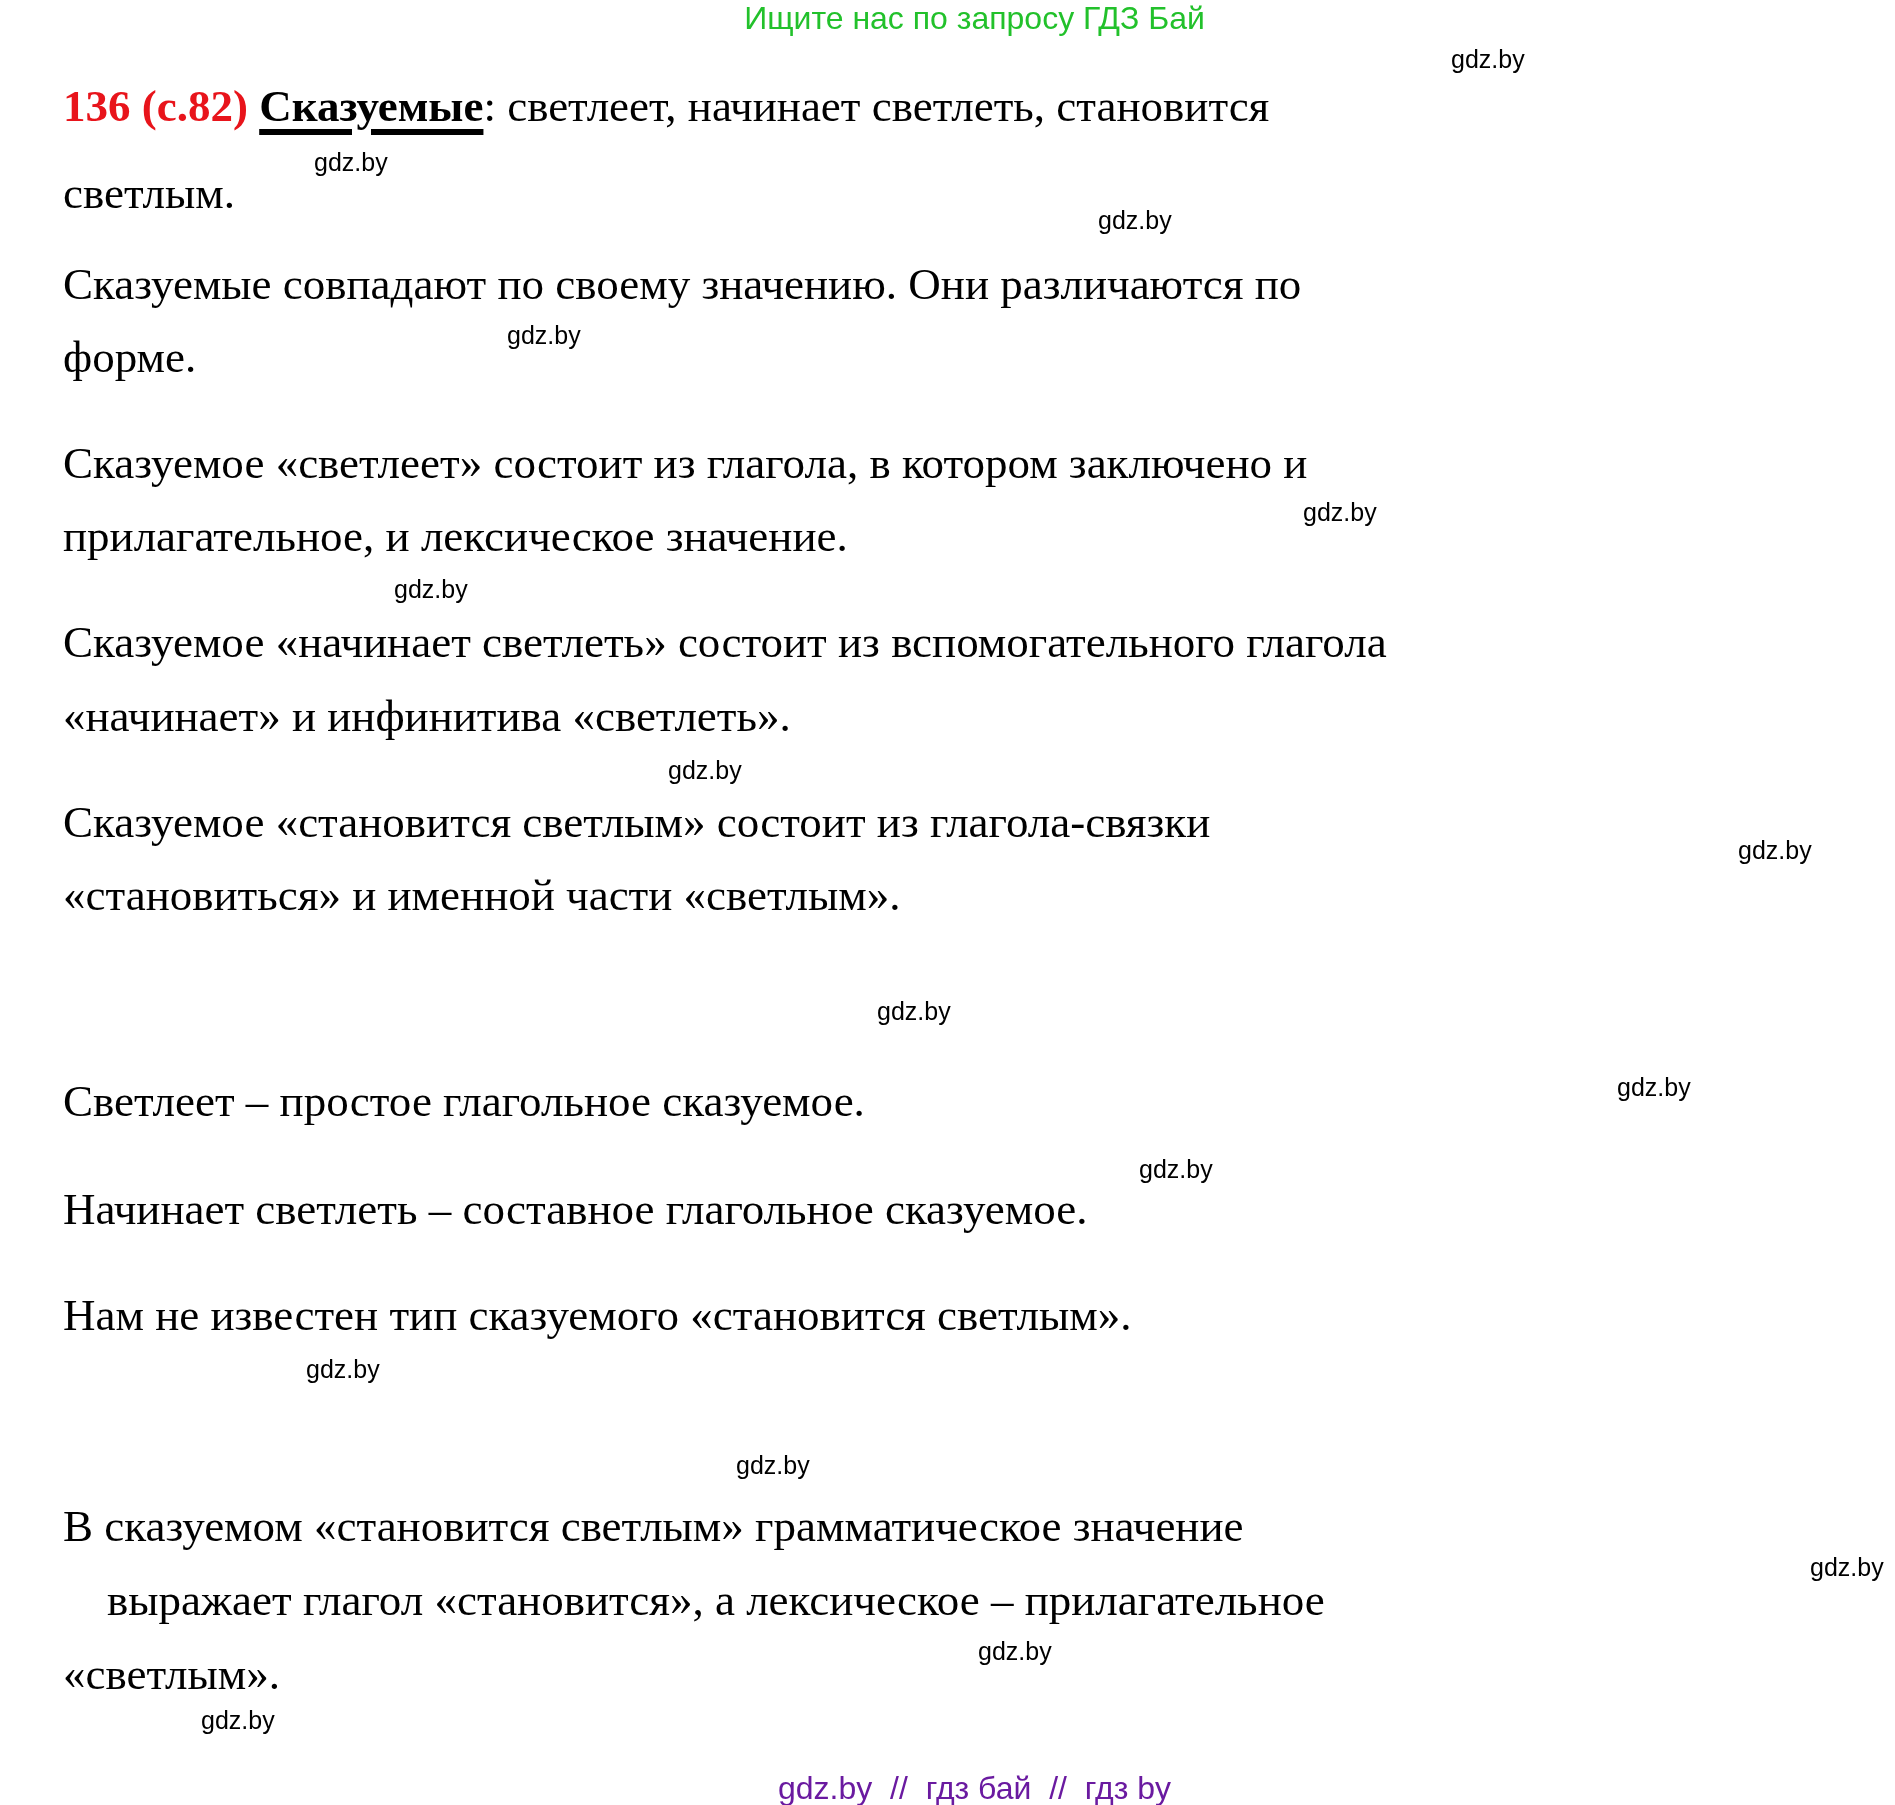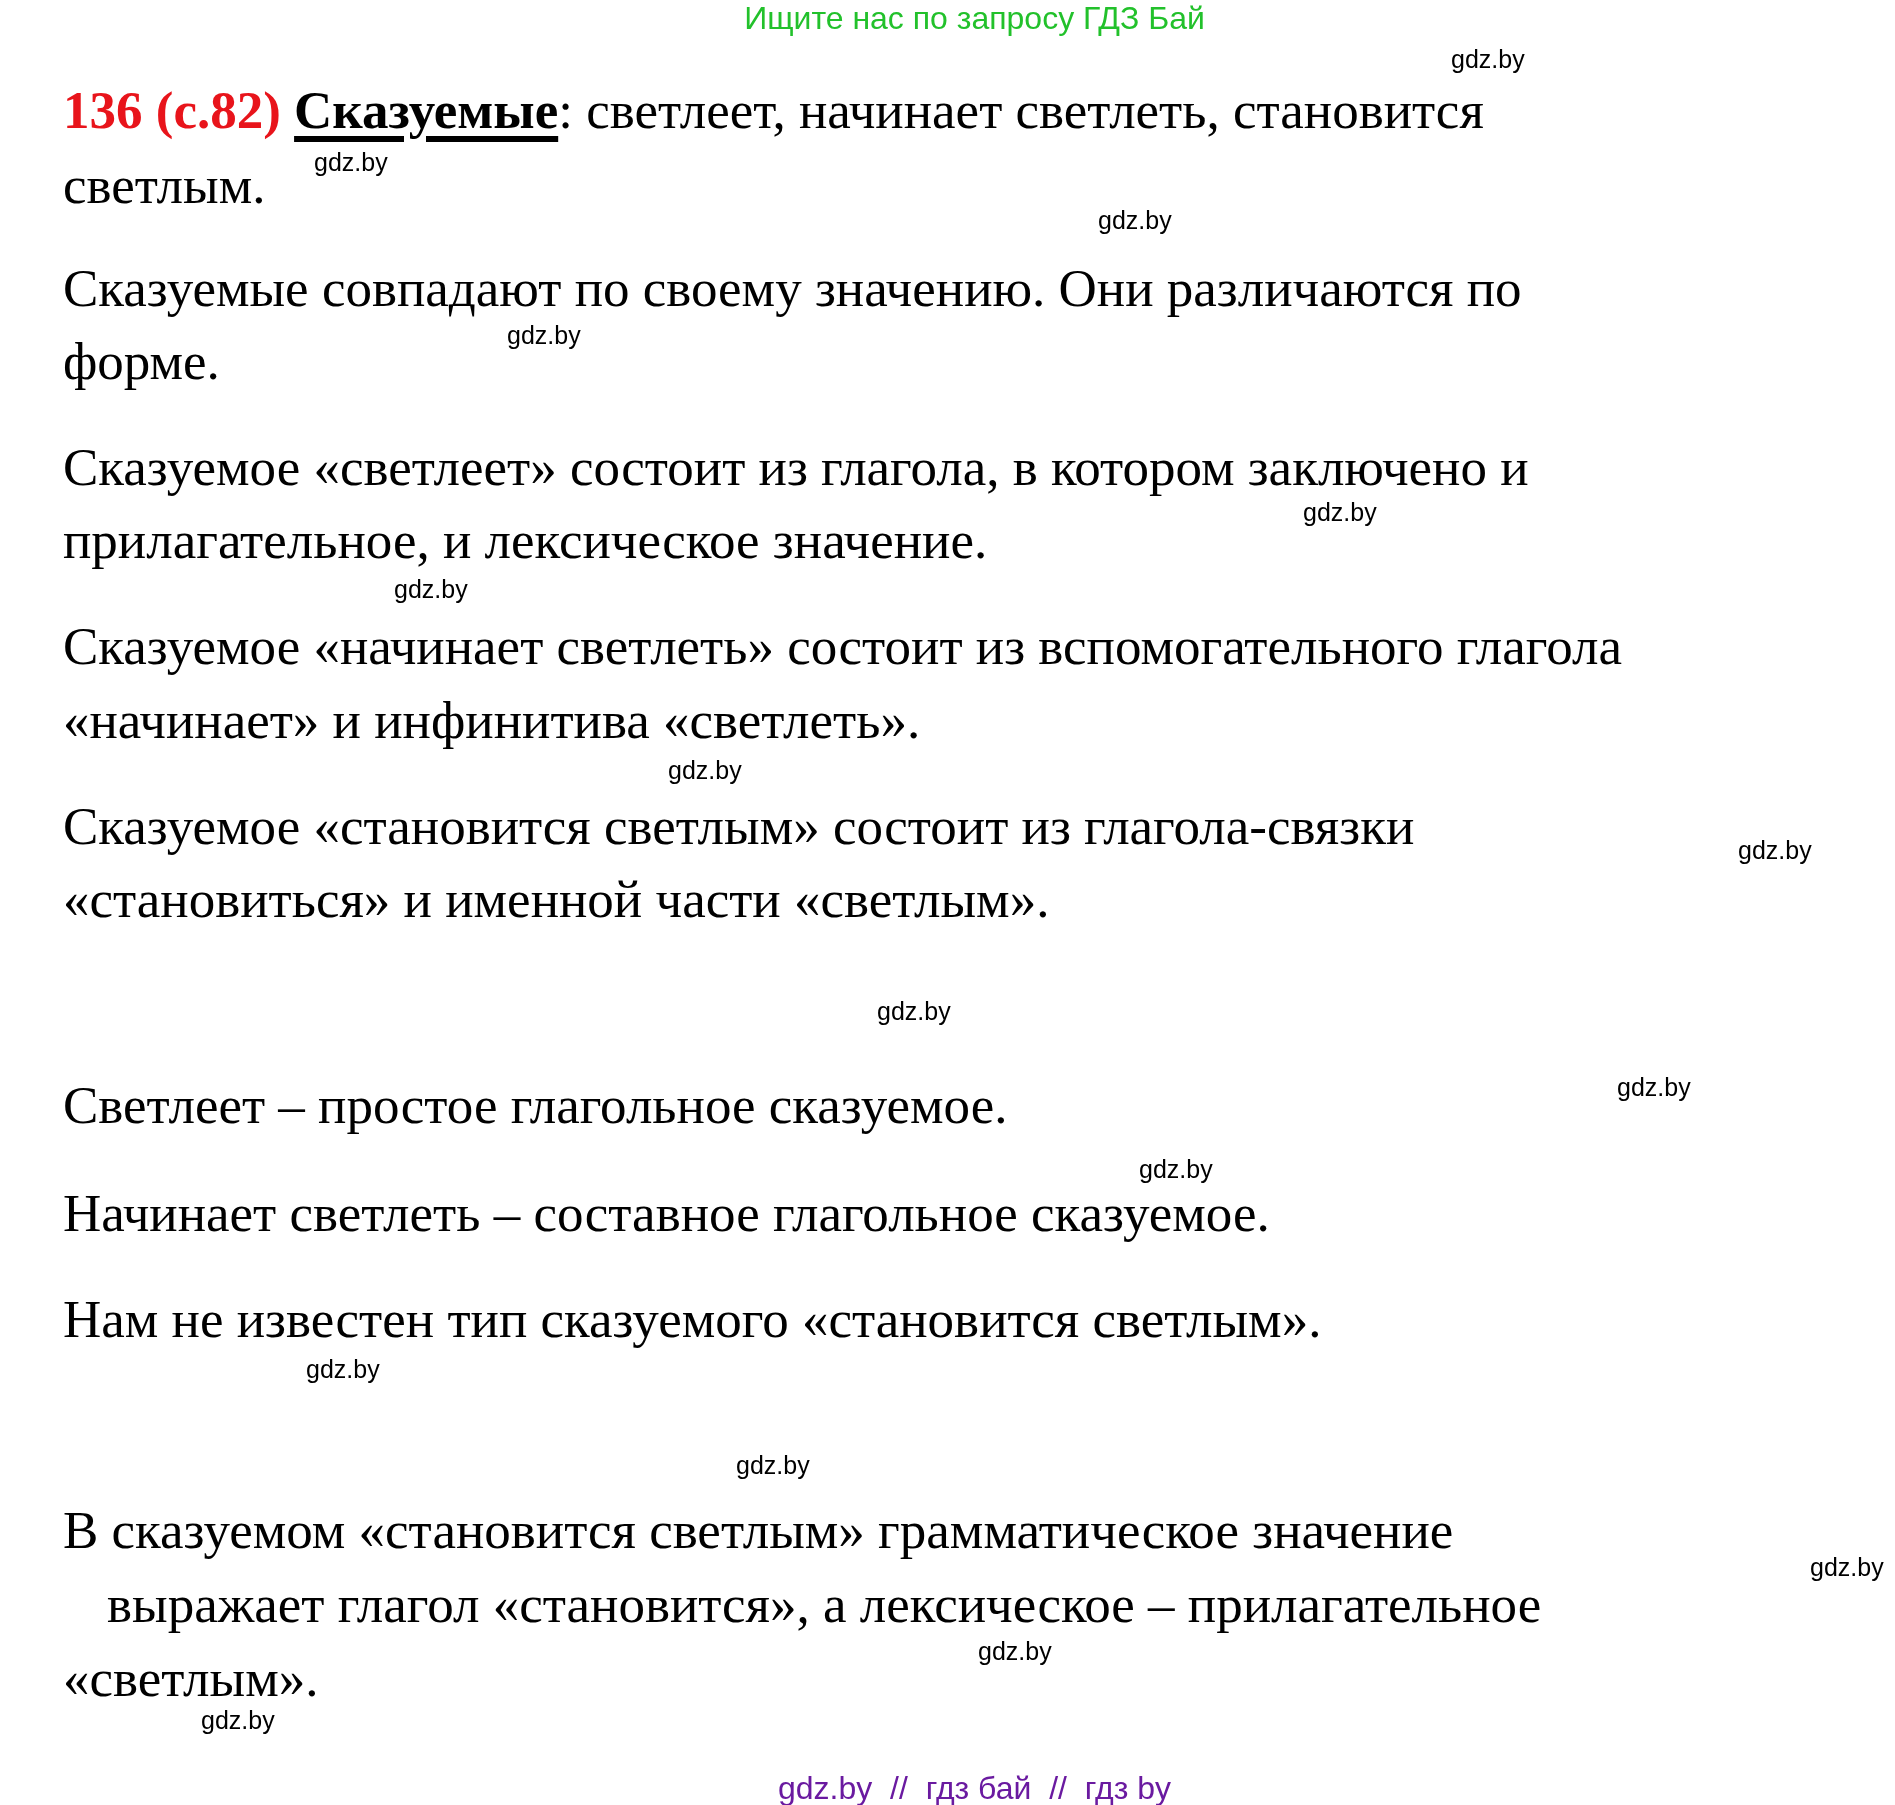--- a/index.html
+++ b/index.html
@@ -1,34 +1,34 @@
 <!DOCTYPE html>
 <html><head>
 <meta charset="utf-8">
 <style>
   html,body{margin:0;padding:0;background:#fff;}
   body{width:1895px;height:1805px;position:relative;overflow:hidden;}
   .abs{position:absolute;white-space:nowrap;padding-left:27px;}
   .top-banner{left:0;width:1895px;text-align:center;top:0;font-family:"Liberation Sans",sans-serif;font-size:32px;color:#22c12b;}
   .wm{font-family:"Liberation Sans",sans-serif;font-size:25px;color:#000;}
-  .t{font-family:"Liberation Serif",serif;font-size:53px;color:#000;left:36px;}
+  .t{font-family:"Liberation Serif",serif;font-size:45px;color:#000;left:36px;}
   .num{color:#e8141b;font-weight:bold;}
   .title{font-weight:bold;text-decoration:underline;text-decoration-thickness:6px;text-underline-offset:8px;}
   .footer{left:0;width:1895px;text-align:center;top:1770px;font-family:"Liberation Sans",sans-serif;font-size:32px;color:#6a1aa0;}
 </style>
 </head>
 <body>
 
 <div class="abs top-banner">Ищите нас по запросу ГДЗ Бай</div>
 
 <div class="abs t" style="top:80px;">
   <span class="num">136 (с.82)</span>
   <span class="title">Сказуемые</span><span>: светлеет, начинает светлеть, становится</span>
 </div>
-<div class="abs t" style="top:155px;">светлым.</div>
+<div class="abs t" style="top:167px;">светлым.</div>
 
 <div class="abs t" style="top:258px;">Сказуемые совпадают по своему значению. Они различаются по</div>
 <div class="abs t" style="top:331px;">форме.</div>
 <div class="abs t" style="top:437px;">Сказуемое «светлеет» состоит из глагола, в котором заключено и</div>
 <div class="abs t" style="top:510px;">прилагательное, и лексическое значение.</div>
 <div class="abs t" style="top:616px;">Сказуемое «начинает светлеть» состоит из вспомогательного глагола</div>
 <div class="abs t" style="top:690px;">«начинает» и инфинитива «светлеть».</div>
 <div class="abs t" style="top:796px;">Сказуемое «становится светлым» состоит из глагола-связки</div>
 <div class="abs t" style="top:869px;">«становиться» и именной части «светлым».</div>
 <div class="abs t" style="top:1075px;">Светлеет – простое глагольное сказуемое.</div>

